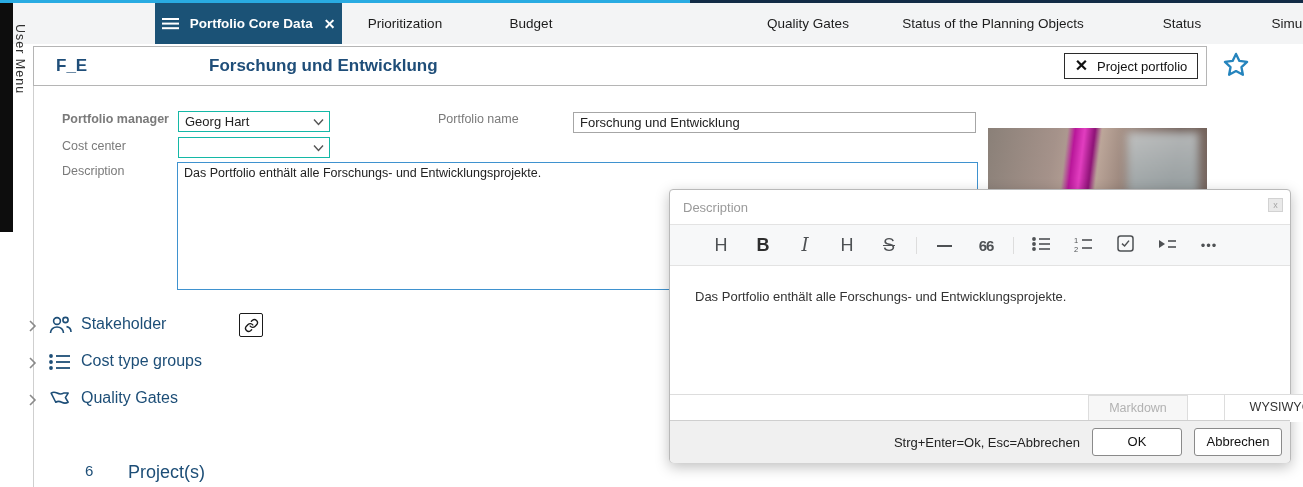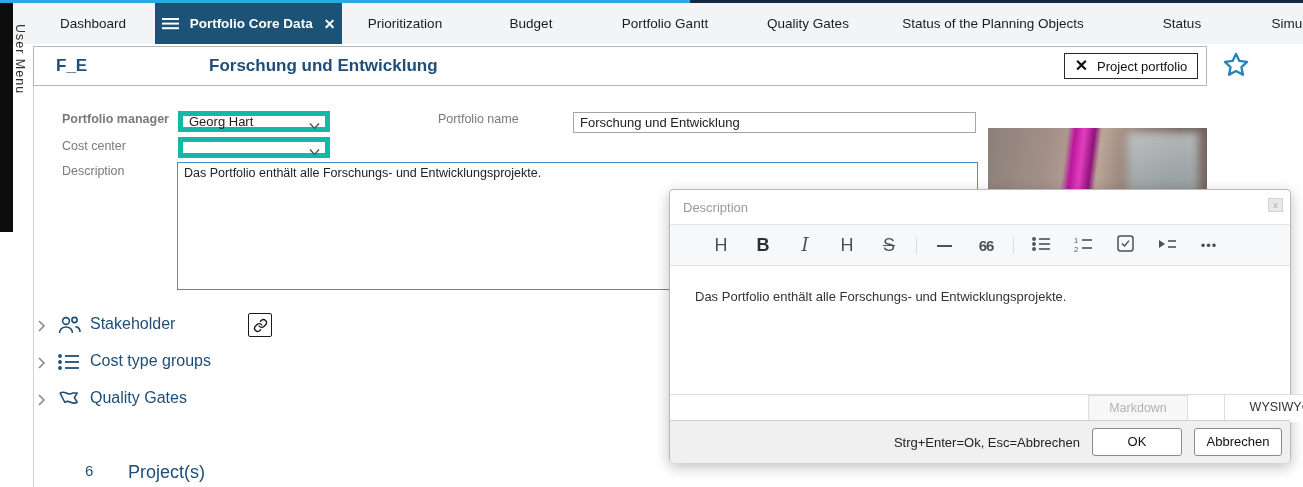--- a/index.html
+++ b/index.html
@@ -36,21 +36,21 @@
   .hdr-code  { position:absolute; left:22px; top:9px; font-size:17px; font-weight:700; color:#1f4e79; }
   .hdr-title { position:absolute; left:175px; top:9px; font-size:17px; font-weight:700; color:#1f4e79; }
   .del-btn { position:absolute; left:1030px; top:6px; width:134px; height:26px; background:#fff;
              border:1px solid #2b2b2b; display:flex; align-items:center; justify-content:center;
              gap:9px; font-size:13px; color:#111; cursor:pointer; }
   .del-x { font-size:16px; font-weight:700; line-height:1; }
   .star { position:absolute; left:1222px; top:51px; width:28px; height:28px; cursor:pointer; }
 
   
   .flabel { position:absolute; font-size:12.5px; color:#7a7a7a; }
-  .sel { position:absolute; width:152px; height:21px; background:#fff; border:5px solid #14b8a6;
+  .sel { position:absolute; width:152px; height:21px; background:#fff; border:1px solid #14b8a6;
          font-size:13px; color:#222; padding-left:6px; display:flex; align-items:center; cursor:pointer; }
   .sel svg { position:absolute; right:5px; top:6px; }
   .txt-input { position:absolute; left:573px; top:112px; width:403px; height:21px; border:1px solid #a6a6a6;
                font-size:13px; color:#222; padding:0 6px; font-family:"Liberation Sans",sans-serif; }
   .desc-area { position:absolute; left:177px; top:162px; width:801px; height:128px;
                border:1.5px solid #3f92cf; resize:none; font-size:12.5px; color:#222;
                padding:3px 6px; font-family:"Liberation Sans",sans-serif; outline:none; }
 
   
   .pimg { position:absolute; left:988px; top:128px; width:219px; height:163px; overflow:hidden;
@@ -60,21 +60,21 @@
   .pimg .tray { position:absolute; left:-25px; bottom:-58px; width:300px; height:135px;
                 background:#27313f; transform:rotate(-6deg); border-radius:10px; }
   .pimg .wells { position:absolute; left:-12px; bottom:-45px; width:280px; height:92px; transform:rotate(-6deg);
                  background:radial-gradient(circle at 13px 11px, rgba(225,233,238,.9) 0 5px, rgba(140,160,170,.35) 6px 8px, transparent 9px);
                  background-size:27px 22px; }
   .pimg .pipette { position:absolute; left:70px; top:-10px; width:34px; height:185px; transform:rotate(7deg);
                    background:linear-gradient(90deg, rgba(180,20,150,0) 0%, #b9179a 22%, #e23ec0 50%, #8e1277 80%, rgba(140,10,110,0) 100%);
                    filter:blur(.6px); }
 
   
-  .sec-row { position:absolute; left:30px; width:630px; height:24px; cursor:pointer; }
+  .sec-row { position:absolute; left:21px; width:630px; height:24px; cursor:pointer; }
   .sec-chev { position:absolute; left:7px; top:6px; }
   .sec-ico  { position:absolute; left:26px; top:0px; }
   .sec-label{ position:absolute; left:60px; top:1px; font-size:16px; font-weight:500; color:#1d4e77; }
   .link-btn { position:absolute; width:24px; height:24px; background:#fff; border:1.5px solid #1a1a1a;
               border-radius:2px; display:flex; align-items:center; justify-content:center; cursor:pointer; }
   .child-count { position:absolute; left:85px; top:462px; font-size:15px; color:#1d4e77; }
   .child-label { position:absolute; left:128px; top:462px; font-size:18px; color:#1d4e77; }
 
   
   .modal { position:absolute; left:669px; top:189px; width:622px; height:274px; background:#fff;
@@ -109,29 +109,27 @@
 </style>
 </head>
 <body>
 
 <div class="page">
 
   <div class="strip-cyan"></div>
   <div class="strip-navy"></div>
 
   <div class="navbar">
-    <div class="tab" style="left:30px;width:126px;">Dashboard</div>
     <div class="tab active" style="left:155px;width:187px;">
       <span class="hamb"></span>
       <span>Portfolio Core Data</span>
       <span class="tab-close">✕</span>
     </div>
     <div class="tab" style="left:342px;width:126px;">Prioritization</div>
     <div class="tab" style="left:468px;width:126px;">Budget</div>
-    <div class="tab" style="left:594px;width:142px;">Portfolio Gantt</div>
     <div class="tab" style="left:736px;width:144px;">Quality Gates</div>
     <div class="tab" style="left:880px;width:226px;">Status of the Planning Objects</div>
     <div class="tab" style="left:1106px;width:152px;">Status</div>
     <div class="tab" style="left:1242px;width:122px;">Simulation</div>
   </div>
 
   <div class="umenu-bar"></div>
   <div class="umenu-label">User Menu</div>
 
   <div class="left-border"></div>

